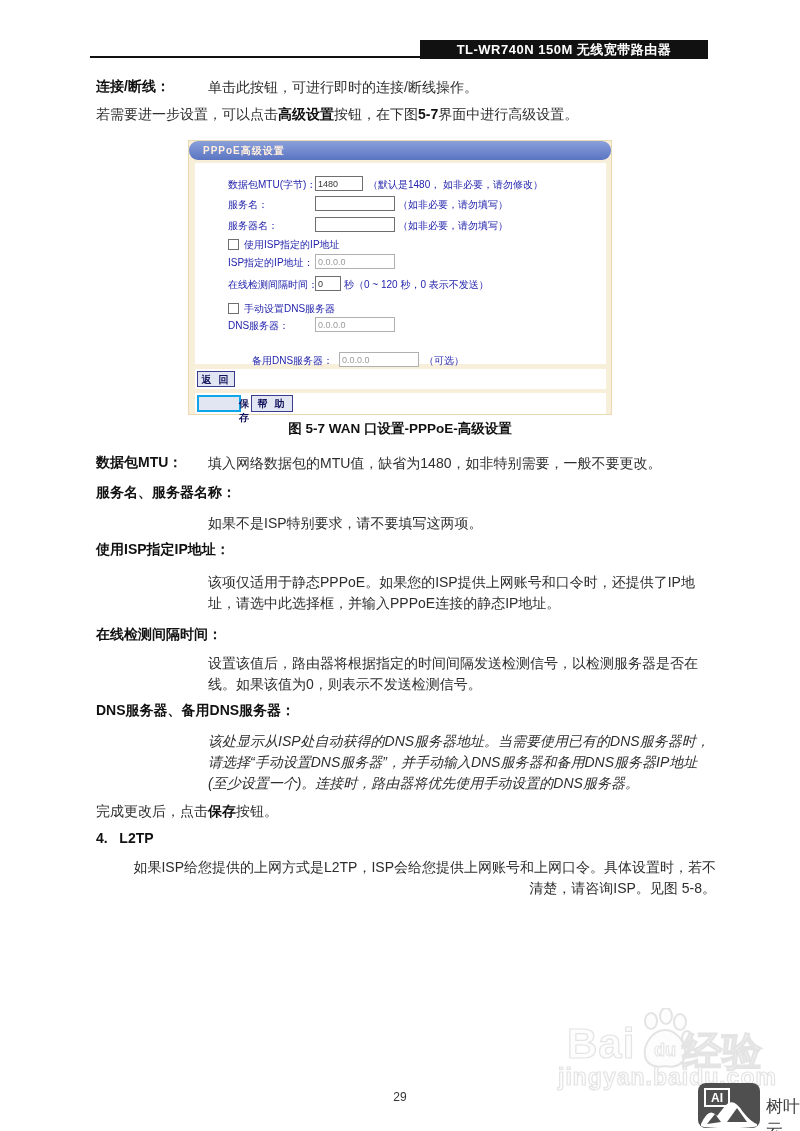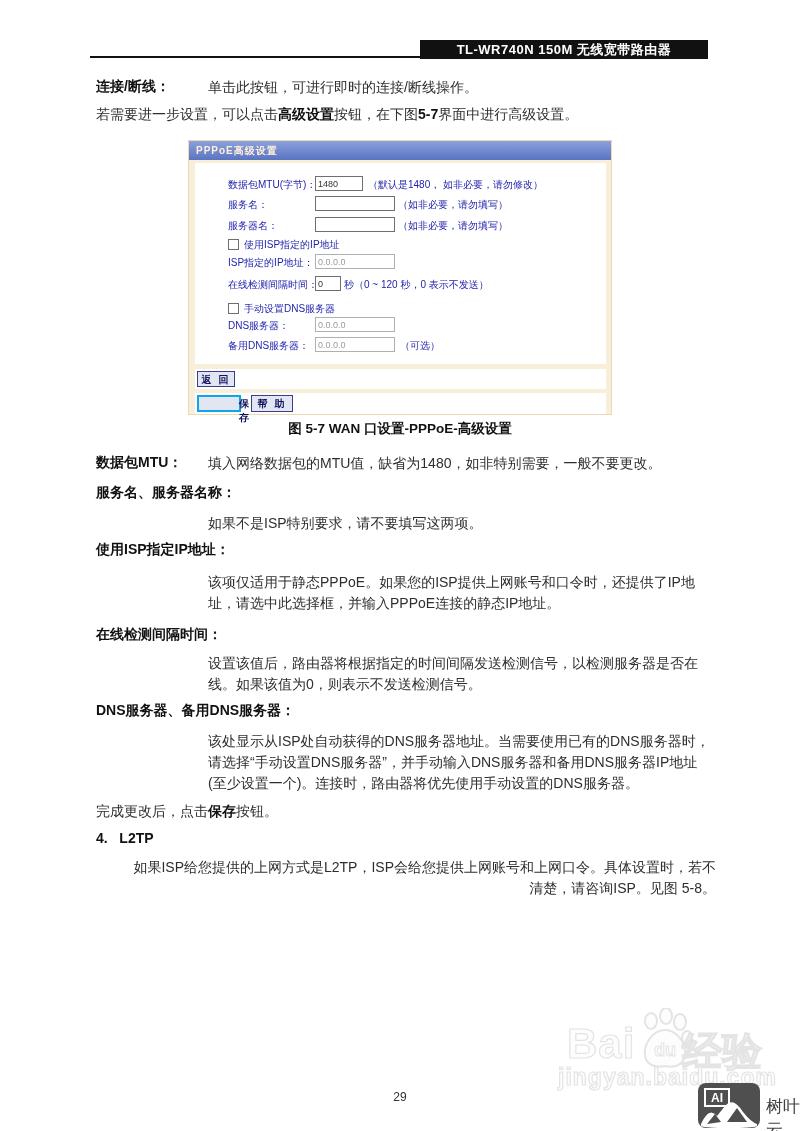--- a/index.html
+++ b/index.html
@@ -15,21 +15,21 @@
   .hdr-line{left:90px;top:56px;width:331px;height:2px;background:#111;}
   
   .term{font-weight:bold;color:#111;font-size:14px;white-space:nowrap;}
   .bodytxt{font-size:14px;color:#2e2e2e;line-height:21px;}
   .b{font-weight:bold;color:#111;}
   
   .dialog{left:188px;top:140px;width:424px;height:275px;background:#f7efd9;
     border:1px solid #e9dab4;box-sizing:border-box;font-size:10px;}
   .dlg-title{position:absolute;left:0;top:0;width:100%;height:19px;
     background:linear-gradient(#8ba1dc,#5a74c1);color:#ffeedd;font-weight:bold;
-    font-size:10px;line-height:19px;padding-left:7px;box-sizing:border-box;letter-spacing:1px;}
+    font-size:10px;line-height:19px;padding-left:14px;box-sizing:border-box;letter-spacing:1px;border-radius:9px;}
   .dlg-form{position:absolute;left:6px;top:22px;width:411px;height:201px;background:#fff;}
   .dlg-row{position:absolute;left:33px;height:15px;line-height:15px;white-space:nowrap;}
   .dlg-label{color:#2323ac;font-size:10px;}
   .dlg-hint{color:#2323ac;font-size:10px;}
   .dlg-input{position:absolute;top:-1px;height:13px;border:1px solid #6f6f6f;background:#fff;
     font-size:9px;color:#333;padding:0 2px;font-family:"Liberation Sans","DejaVu Sans",sans-serif;}
   .dlg-input.dis{border:1px solid #b0b0b0;color:#9a9a9a;}
   .cb{display:inline-block;width:9px;height:9px;border:1px solid #6f6f6f;background:#fff;
     vertical-align:middle;margin-right:5px;margin-top:-2px;}
   .dlg-strip{position:absolute;left:6px;width:411px;background:#fff;}
@@ -87,21 +87,21 @@
       <input class="dlg-input" style="left: 87px; width: 20px;" value="0">
       <span class="dlg-hint" style="position:absolute;left:116px;">秒（0 ~ 120 秒，0 表示不发送）</span>
     </div>
     <div class="dlg-row" style="top:138px;">
       <span class="cb"></span><span class="dlg-label">手动设置DNS服务器</span>
     </div>
     <div class="dlg-row" style="top:155px;">
       <span class="dlg-label">DNS服务器：</span>
       <input class="dlg-input dis" style="left: 87px; width: 74px;" value="0.0.0.0">
     </div>
-    <div class="dlg-row" style="top:175px;">
+    <div class="dlg-row" style="top:190px;margin-left:24px;">
       <span class="dlg-label">备用DNS服务器：</span>
       <input class="dlg-input dis" style="left: 87px; width: 74px;" value="0.0.0.0">
       <span class="dlg-hint" style="position:absolute;left:172px;">（可选）</span>
     </div>
   </div>
   <div class="dlg-strip" style="top:228px;height:20px;">
     <div class="dlg-btn" style="left:2px;top:2px;width:38px;">返 回</div>
   </div>
   <div class="dlg-strip" style="top:252px;height:21px;">
     <div class="dlg-btn default" style="left:2px;top:2px;width:42px;height:17px;line-height:14px;">保 存</div>
@@ -117,21 +117,21 @@
 <div class="abs term" style="left:96px;top:484px;">服务名、服务器名称：</div>
 <div class="abs bodytxt" style="left:208px;top:513px;width:506px;">如果不是ISP特别要求，请不要填写这两项。</div>
 
 <div class="abs term" style="left:96px;top:541px;">使用ISP指定IP地址：</div>
 <div class="abs bodytxt" style="left:208px;top:572px;width:506px;">该项仅适用于静态PPPoE。如果您的ISP提供上网账号和口令时，还提供了IP地址，请选中此选择框，并输入PPPoE连接的静态IP地址。</div>
 
 <div class="abs term" style="left:96px;top:626px;">在线检测间隔时间：</div>
 <div class="abs bodytxt" style="left:208px;top:653px;width:506px;">设置该值后，路由器将根据指定的时间间隔发送检测信号，以检测服务器是否在线。如果该值为0，则表示不发送检测信号。</div>
 
 <div class="abs term" style="left:96px;top:702px;">DNS服务器、备用DNS服务器：</div>
-<div class="abs bodytxt" style="left:208px;top:731px;width:506px;">该处显示从ISP处自动获得的DNS服务器地址。当需要使用已有的DNS服务器时，请选择“手动设置DNS服务器”，并手动输入DNS服务器和备用DNS服务器IP地址(至少设置一个)。连接时，路由器将优先使用手动设置的DNS服务器。</div>
+<div class="abs bodytxt" style="left:208px;top:731px;width:506px;font-style:italic;">该处显示从ISP处自动获得的DNS服务器地址。当需要使用已有的DNS服务器时，请选择“手动设置DNS服务器”，并手动输入DNS服务器和备用DNS服务器IP地址(至少设置一个)。连接时，路由器将优先使用手动设置的DNS服务器。</div>
 
 <div class="abs bodytxt" style="left:96px;top:801px;"><span>完成更改后，点击</span><b class="b">保存</b><span>按钮。</span></div>
 
 <div class="abs term" style="left:96px;top:830px;"><span>4.</span>&nbsp;&nbsp;&nbsp;<span>L2TP</span></div>
 <div class="abs bodytxt" style="left:120px;top:857px;width:596px;text-align:right;">如果ISP给您提供的上网方式是L2TP，ISP会给您提供上网账号和上网口令。具体设置时，若不清楚，请咨询ISP。见图 5-8。</div>
 
 <div class="abs pagenum">29</div>
 
 <div class="abs wm wm-bai">Bai</div>
 <svg class="abs" style="left:637px;top:1008px;" width="56" height="62" viewBox="0 0 56 62">

